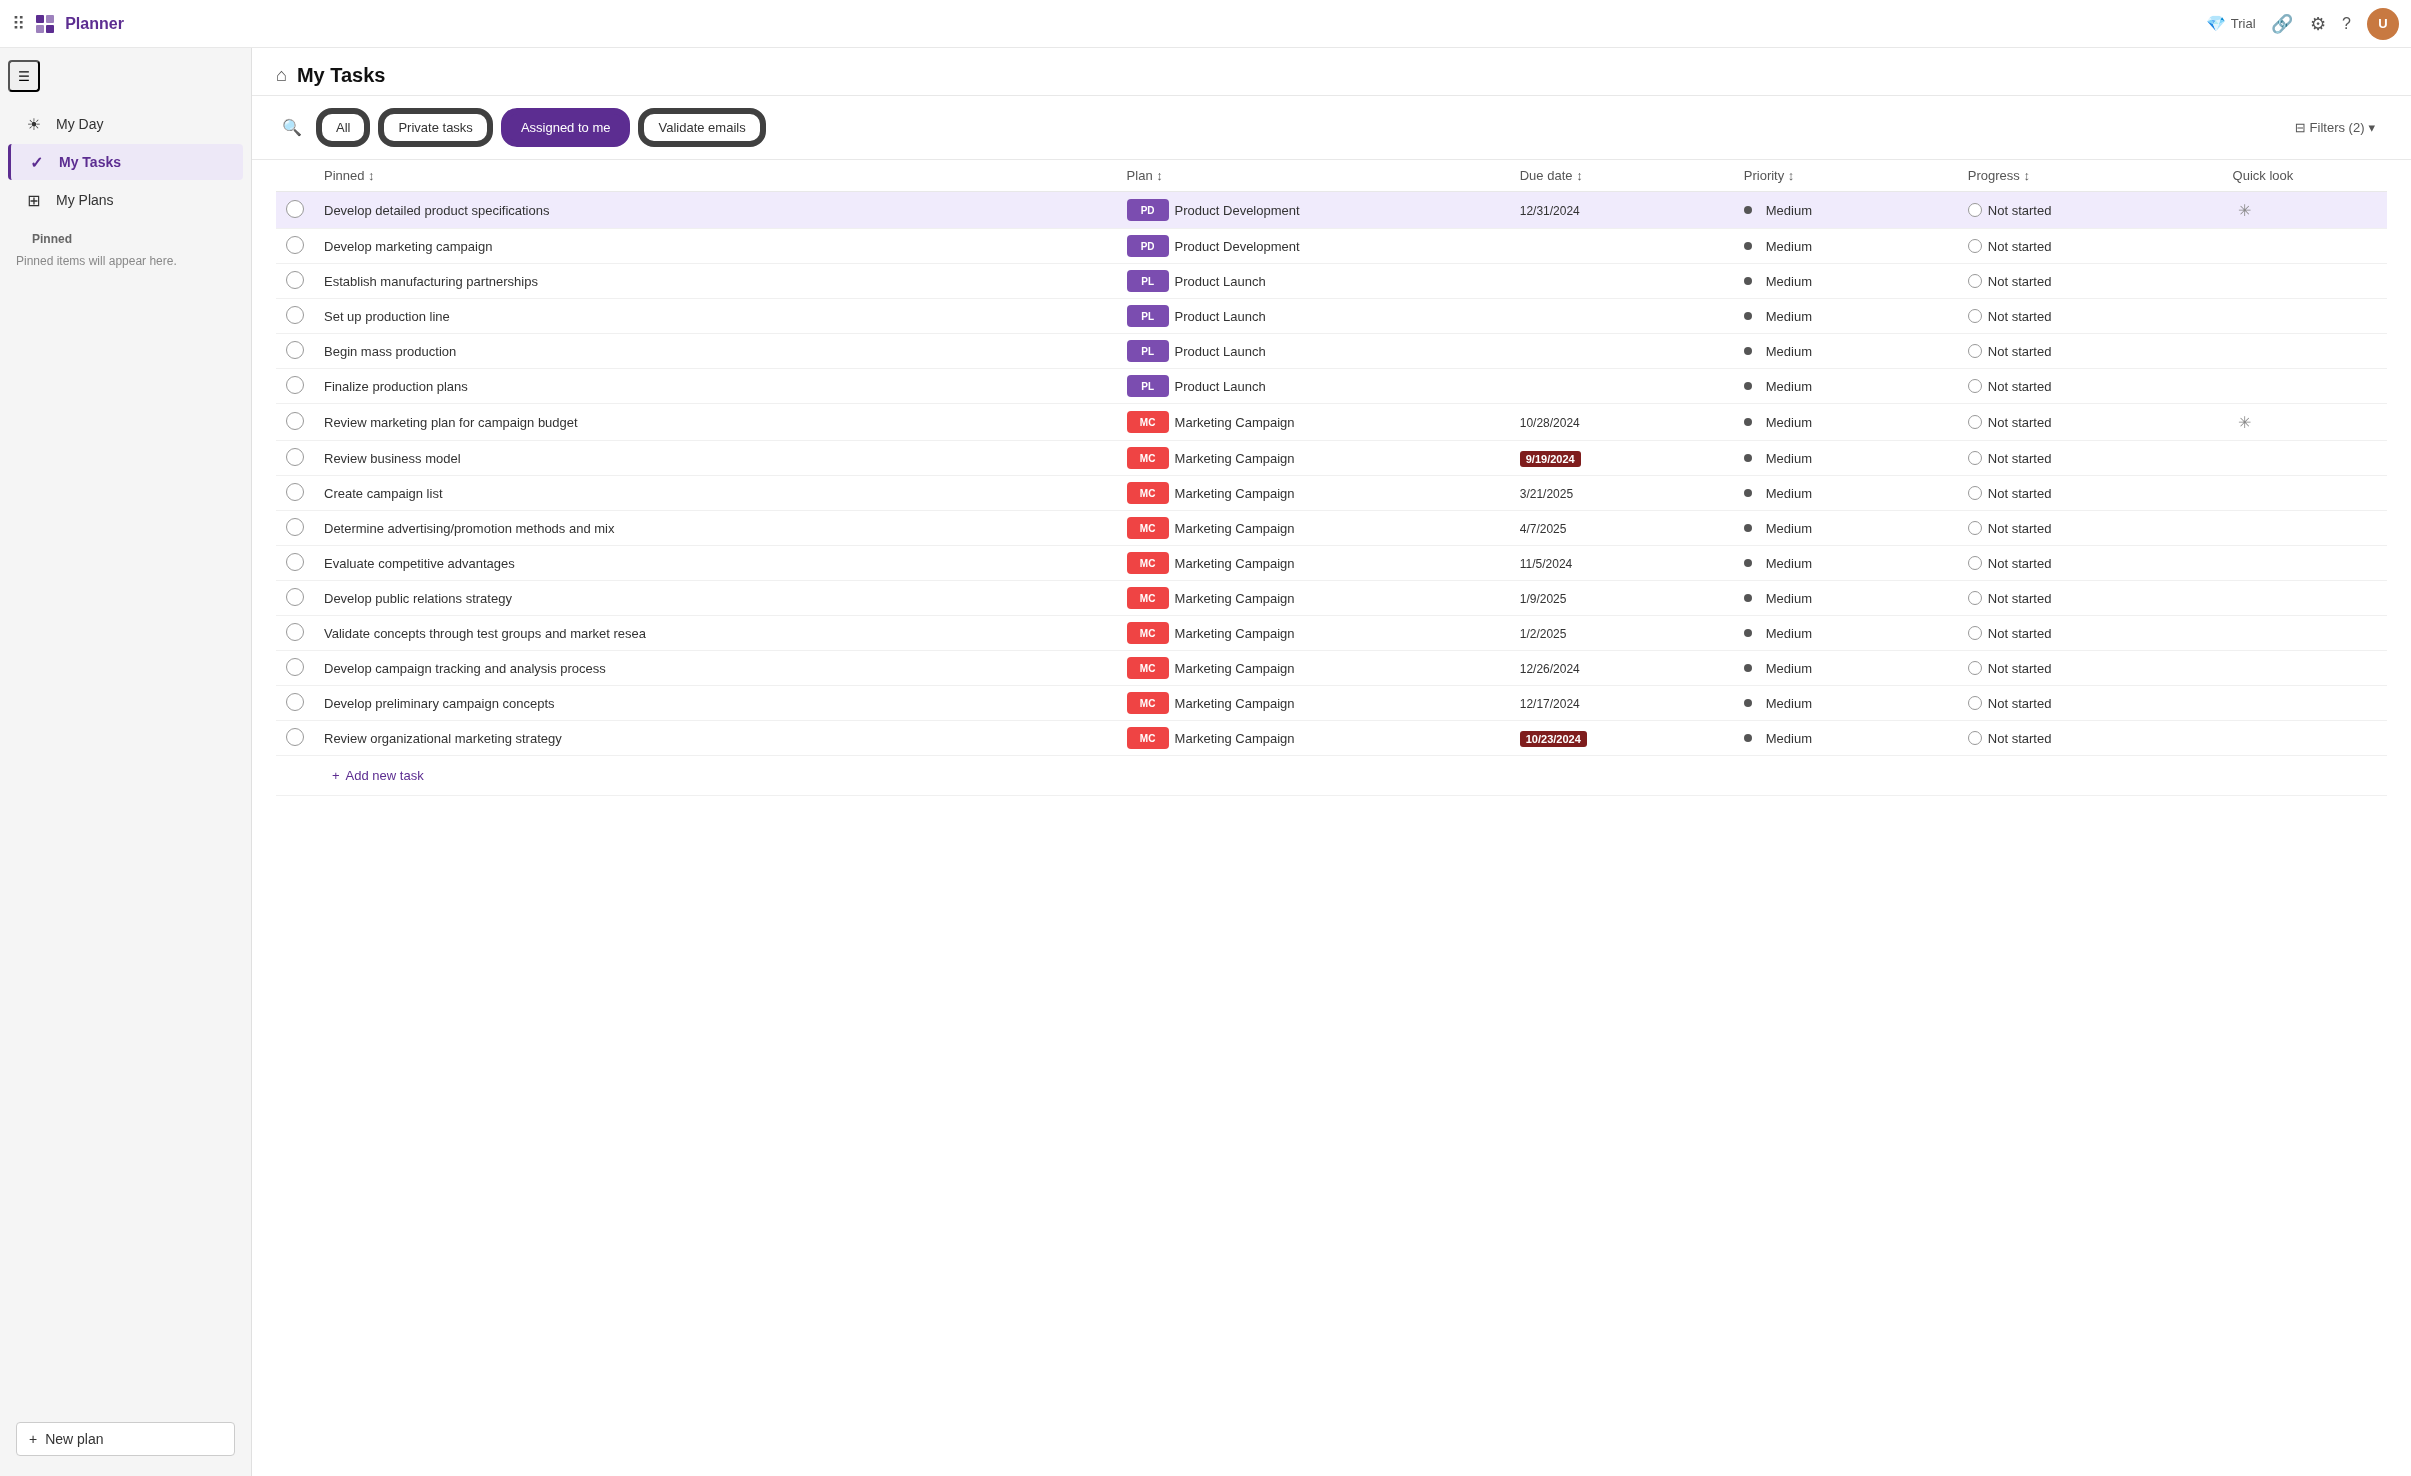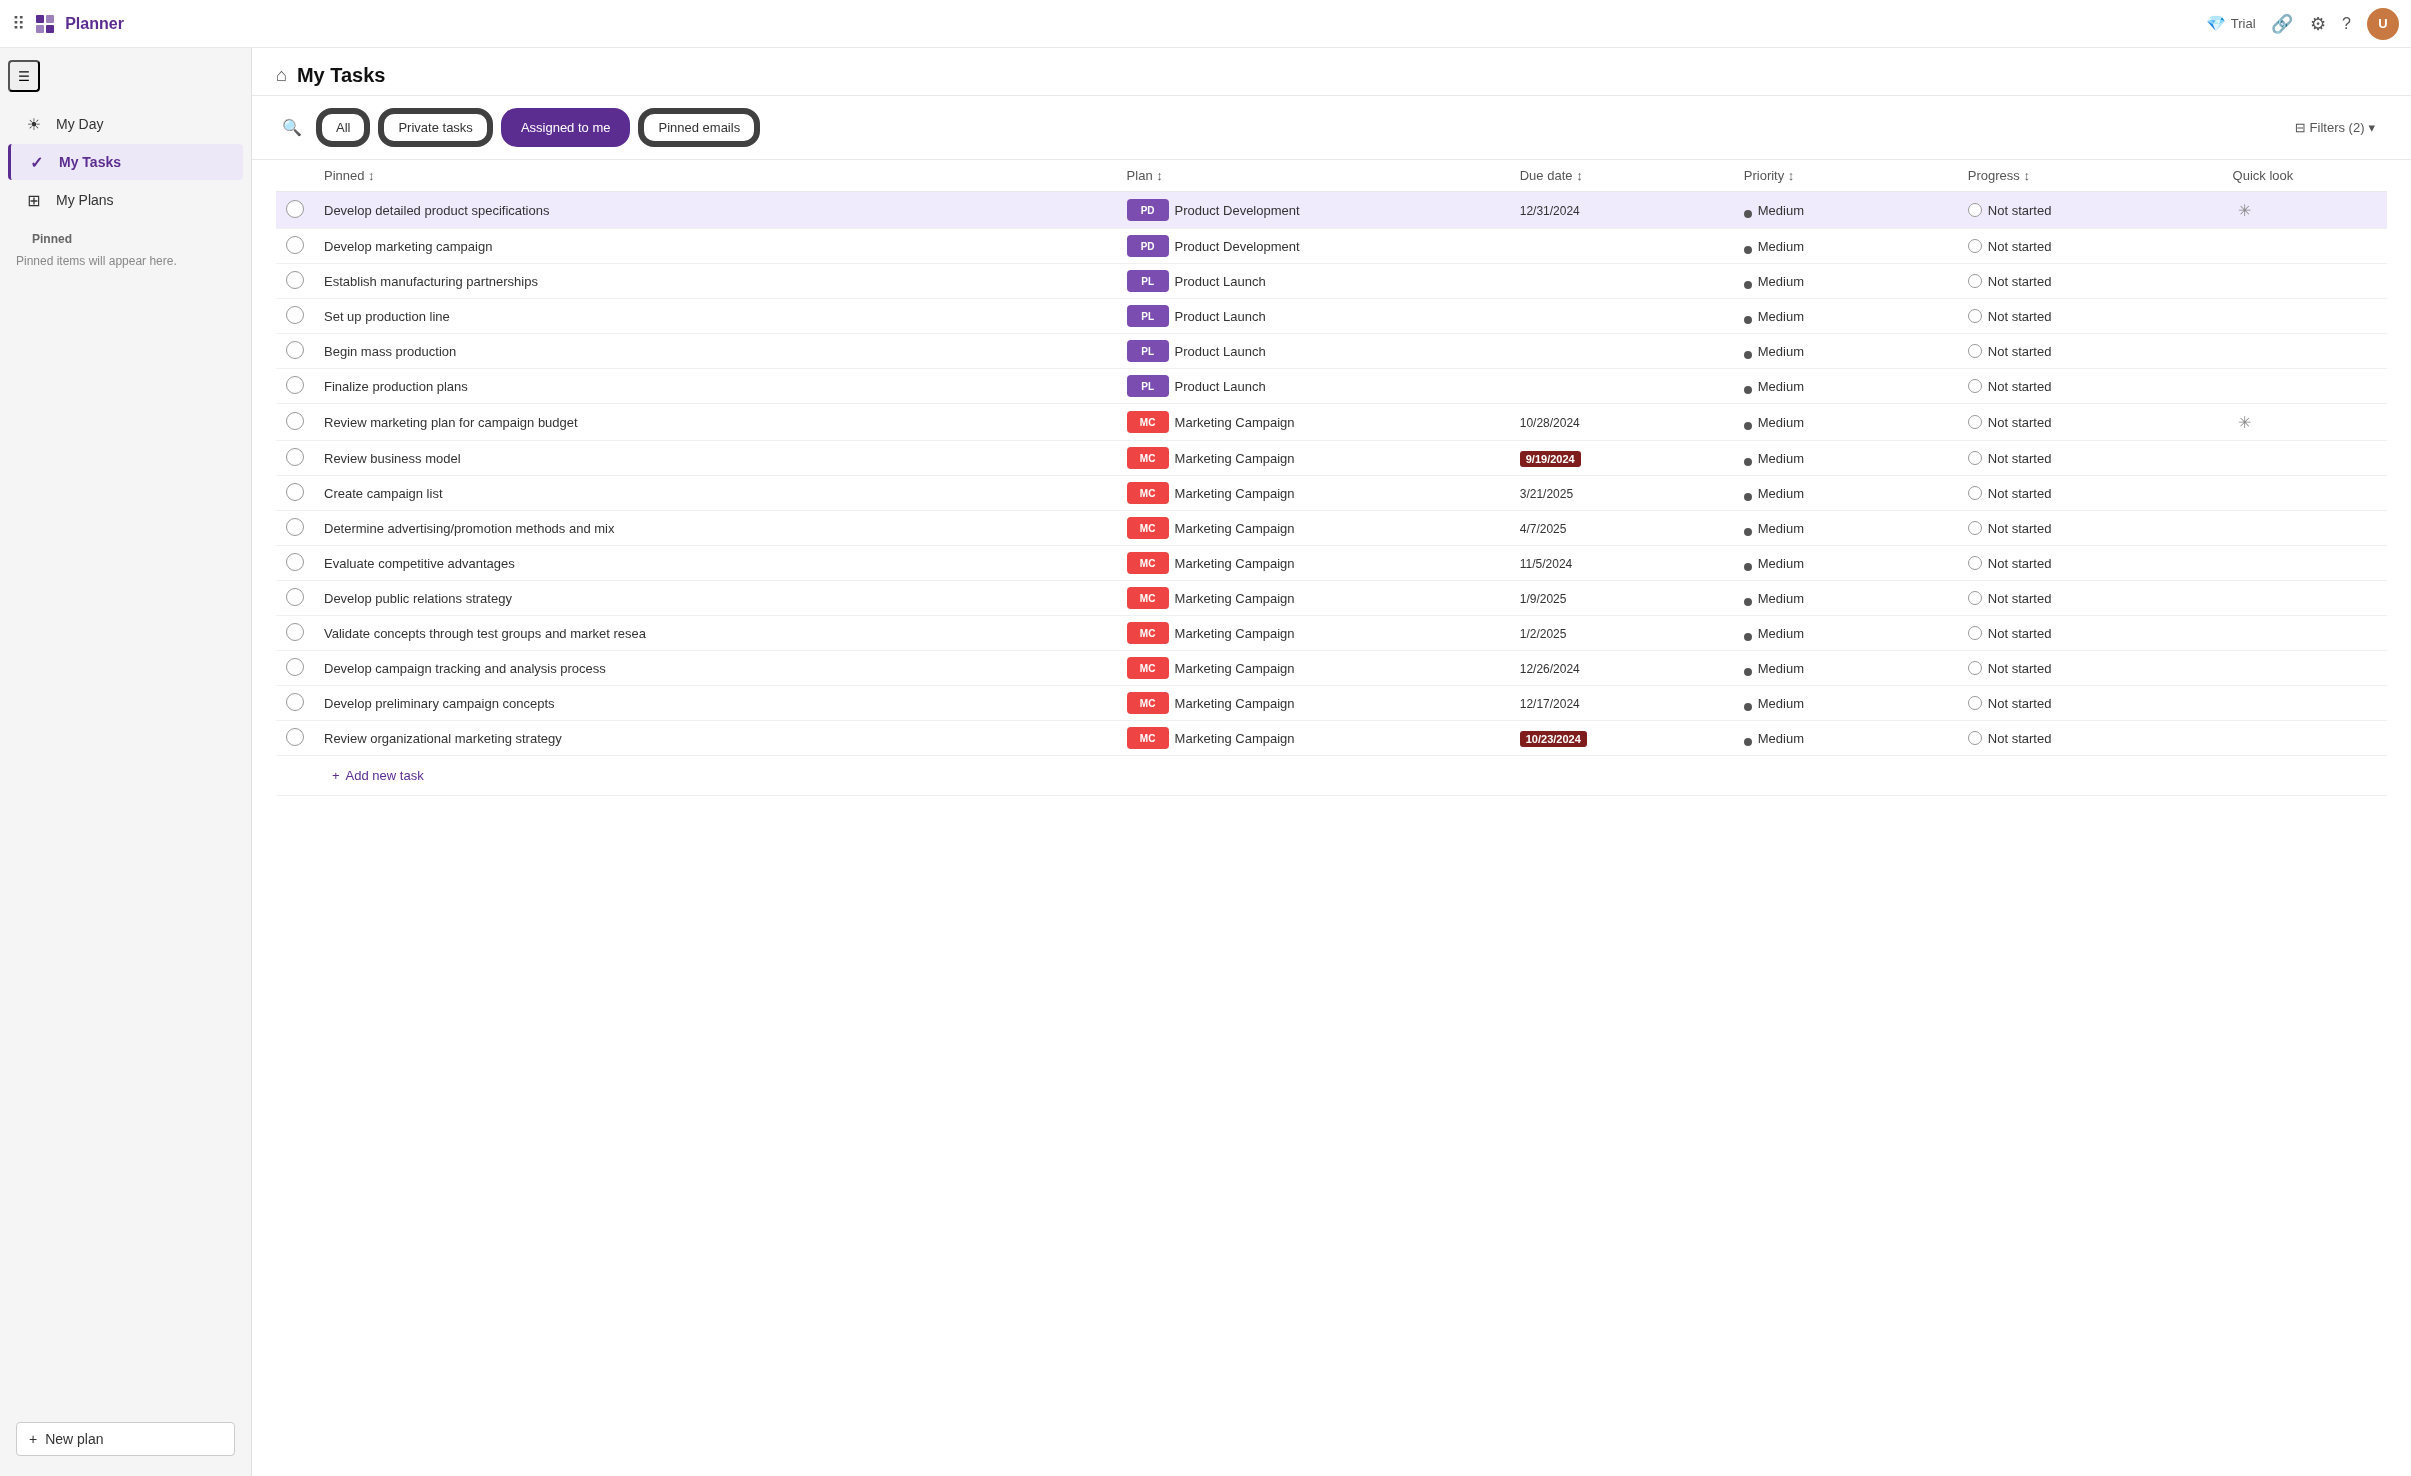--- a/index.html
+++ b/index.html
@@ -67,21 +67,21 @@
 
     .plan-badge { display: inline-flex; align-items: center; gap: 6px; }
     .plan-icon { width: 42px; height: 22px; border-radius: 4px; display: flex; align-items: center; justify-content: center; font-size: 10px; font-weight: 700; color: #fff; flex-shrink: 0; }
     .plan-icon-pd { background: #7b4db0; }
     .plan-icon-pl { background: #7b4db0; }
     .plan-icon-mc { background: #ef4444; }
 
     .due-badge { font-size: 12px; color: #333; }
     .due-badge.overdue { background: #7f1d1d; color: #fff; padding: 2px 6px; border-radius: 3px; font-size: 11px; font-weight: 600; }
 
-    .priority-cell { display: flex; align-items: flex-end; gap: 6px; }
+    .priority-cell { display: flex; align-items: center; gap: 14px; }
     .priority-dot { width: 8px; height: 8px; border-radius: 50%; background: #555; flex-shrink: 0; }
 
     .progress-cell { display: flex; align-items: center; gap: 6px; }
     .progress-circle { width: 14px; height: 14px; border-radius: 50%; border: 1.5px solid #999; background: #fff; flex-shrink: 0; }
 
     .quicklook-btn { display: flex; align-items: center; justify-content: center; width: 24px; height: 24px; cursor: pointer; }
     .quicklook-icon { font-size: 16px; color: #888; }
 
     .add-task-row td { padding: 8px 10px; }
     .add-task-btn { display: flex; align-items: center; gap: 6px; color: #5c2d91; font-size: 13px; cursor: pointer; background: none; border: none; padding: 4px 8px; border-radius: 4px; }
@@ -158,21 +158,21 @@
       <span class="main-header-title">My Tasks</span>
     </div>
 
     <div class="filter-bar">
       <button class="filter-search-btn">
         <span>🔍</span>
       </button>
       <button class="filter-tab">All</button>
       <button class="filter-tab">Private tasks</button>
       <button class="filter-tab active">Assigned to me</button>
-      <button class="filter-tab">Pinned emails</button>
+      <button class="filter-tab">Validate emails</button>
       <div class="filter-spacer"></div>
       <button class="filter-btn">
         <span>⊟</span>
         <span>Filters (2)</span>
         <span>▾</span>
       </button>
     </div>
 
     <div class="task-table-wrap">
       <table class="task-table">

